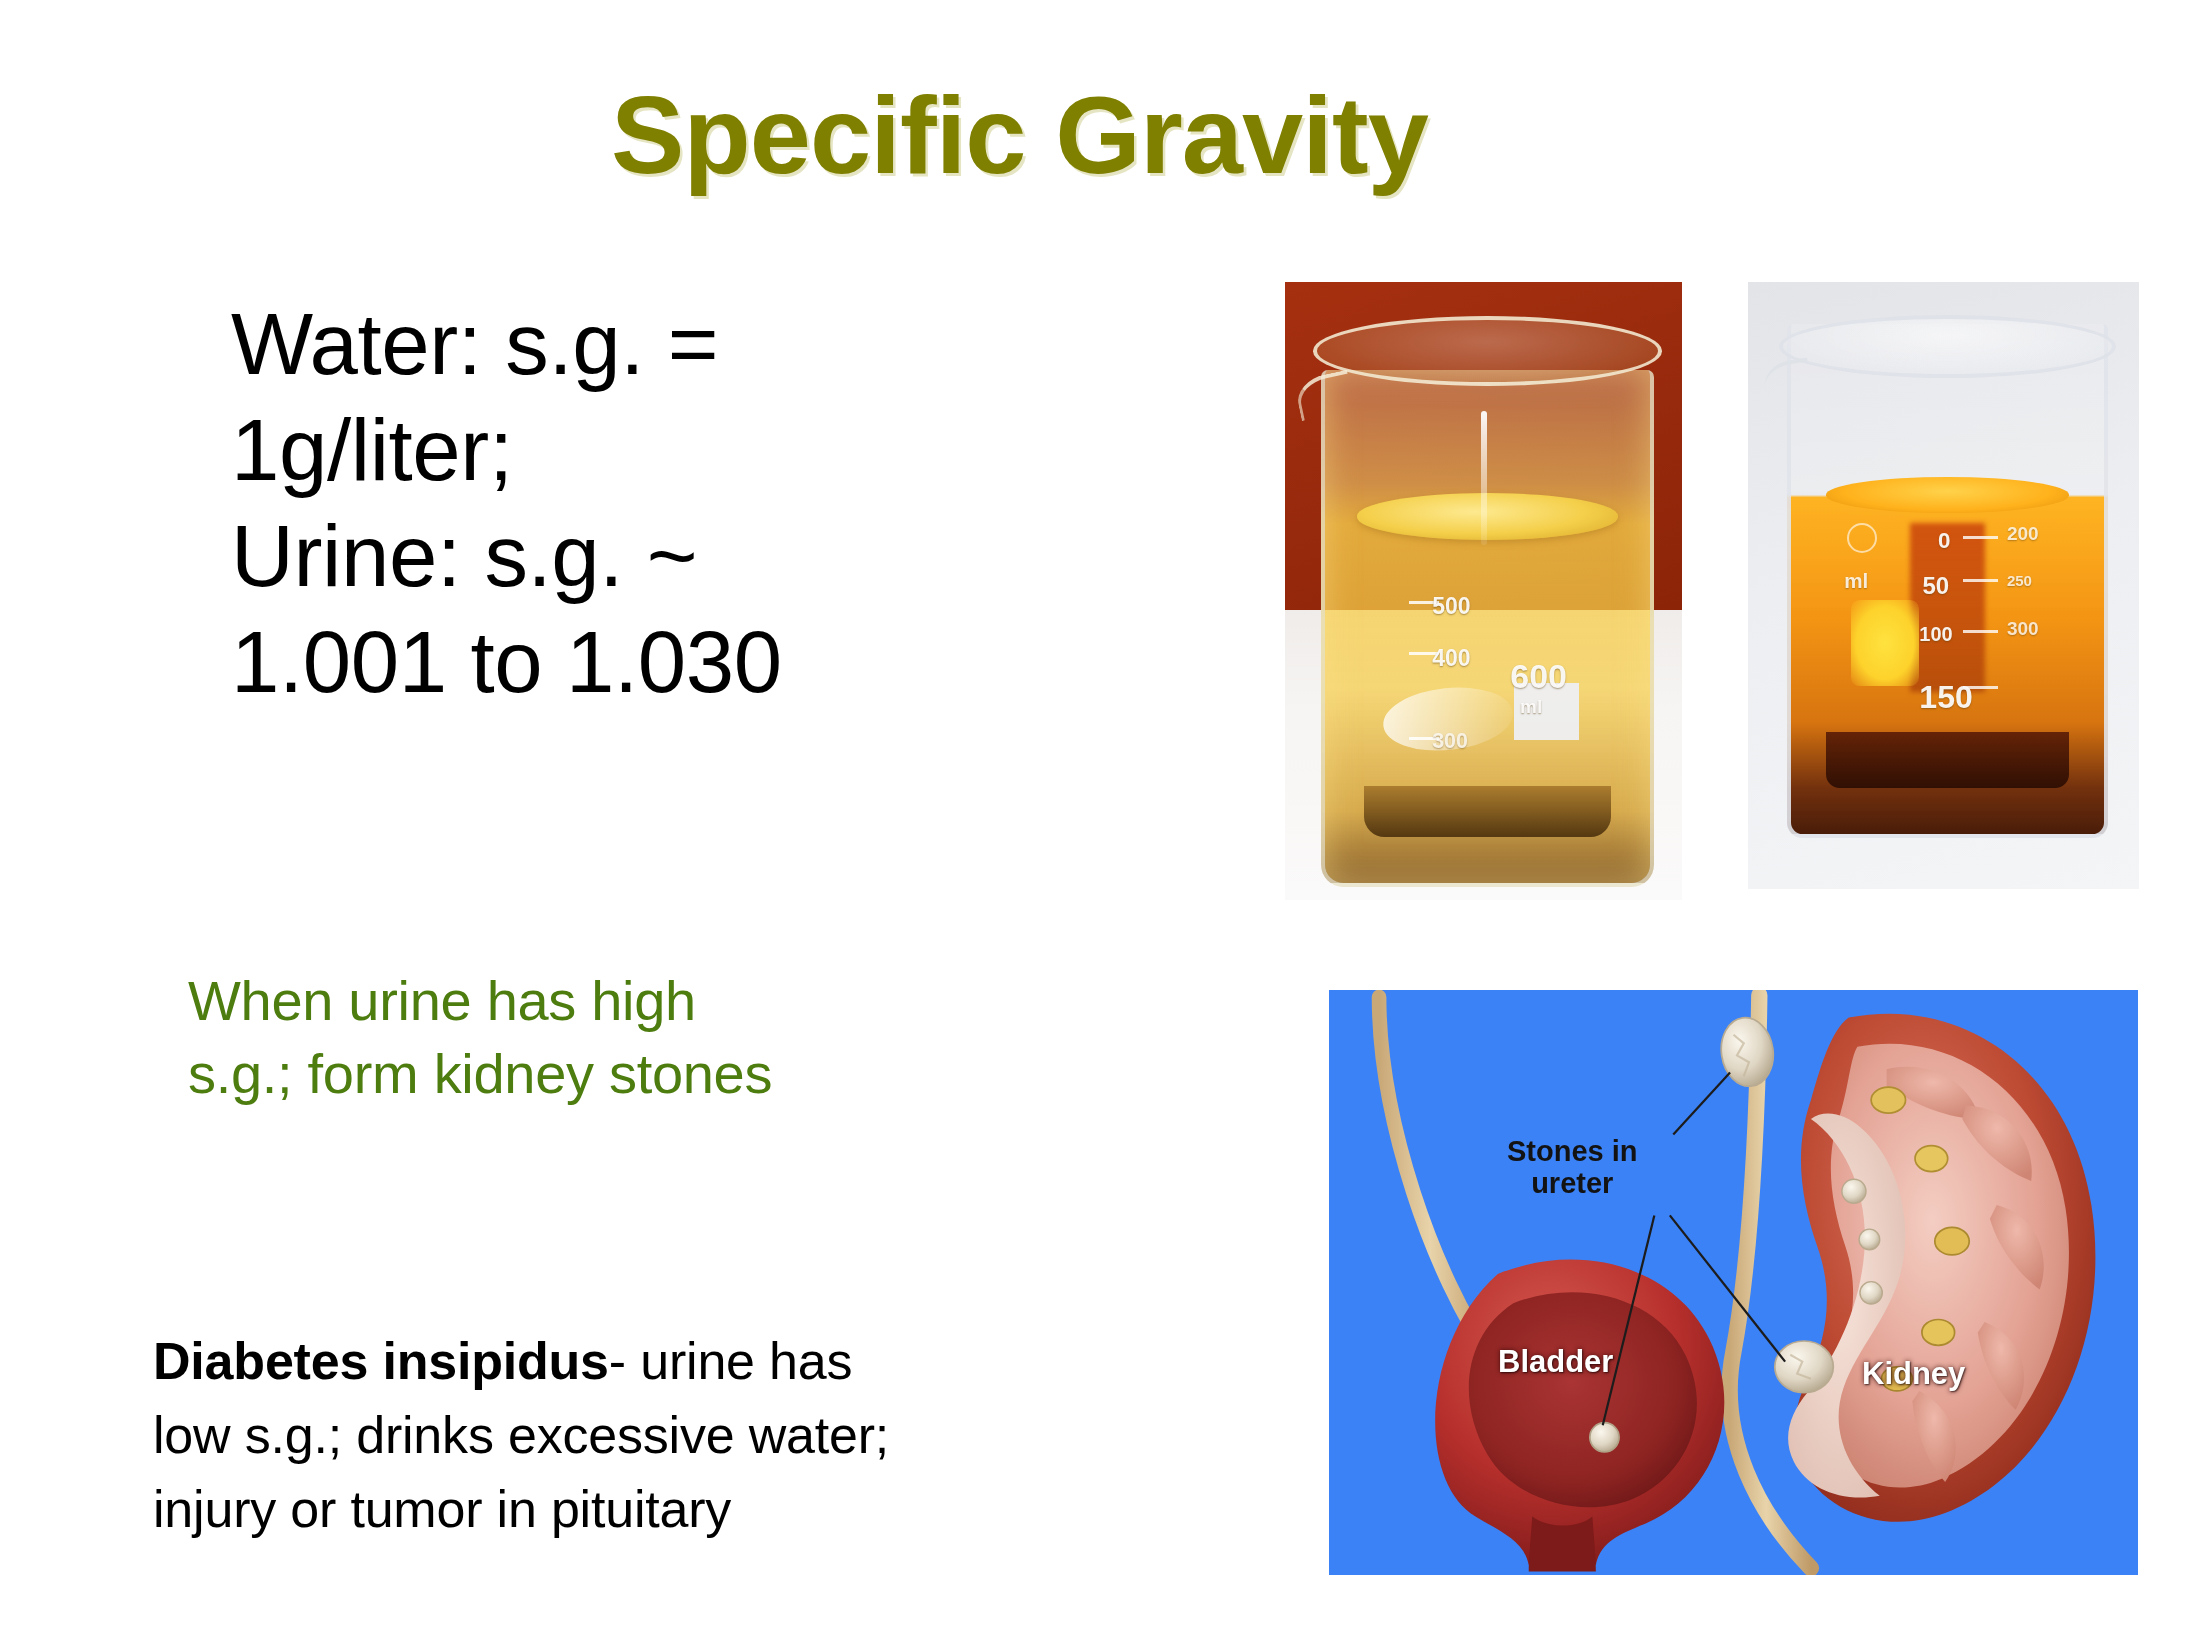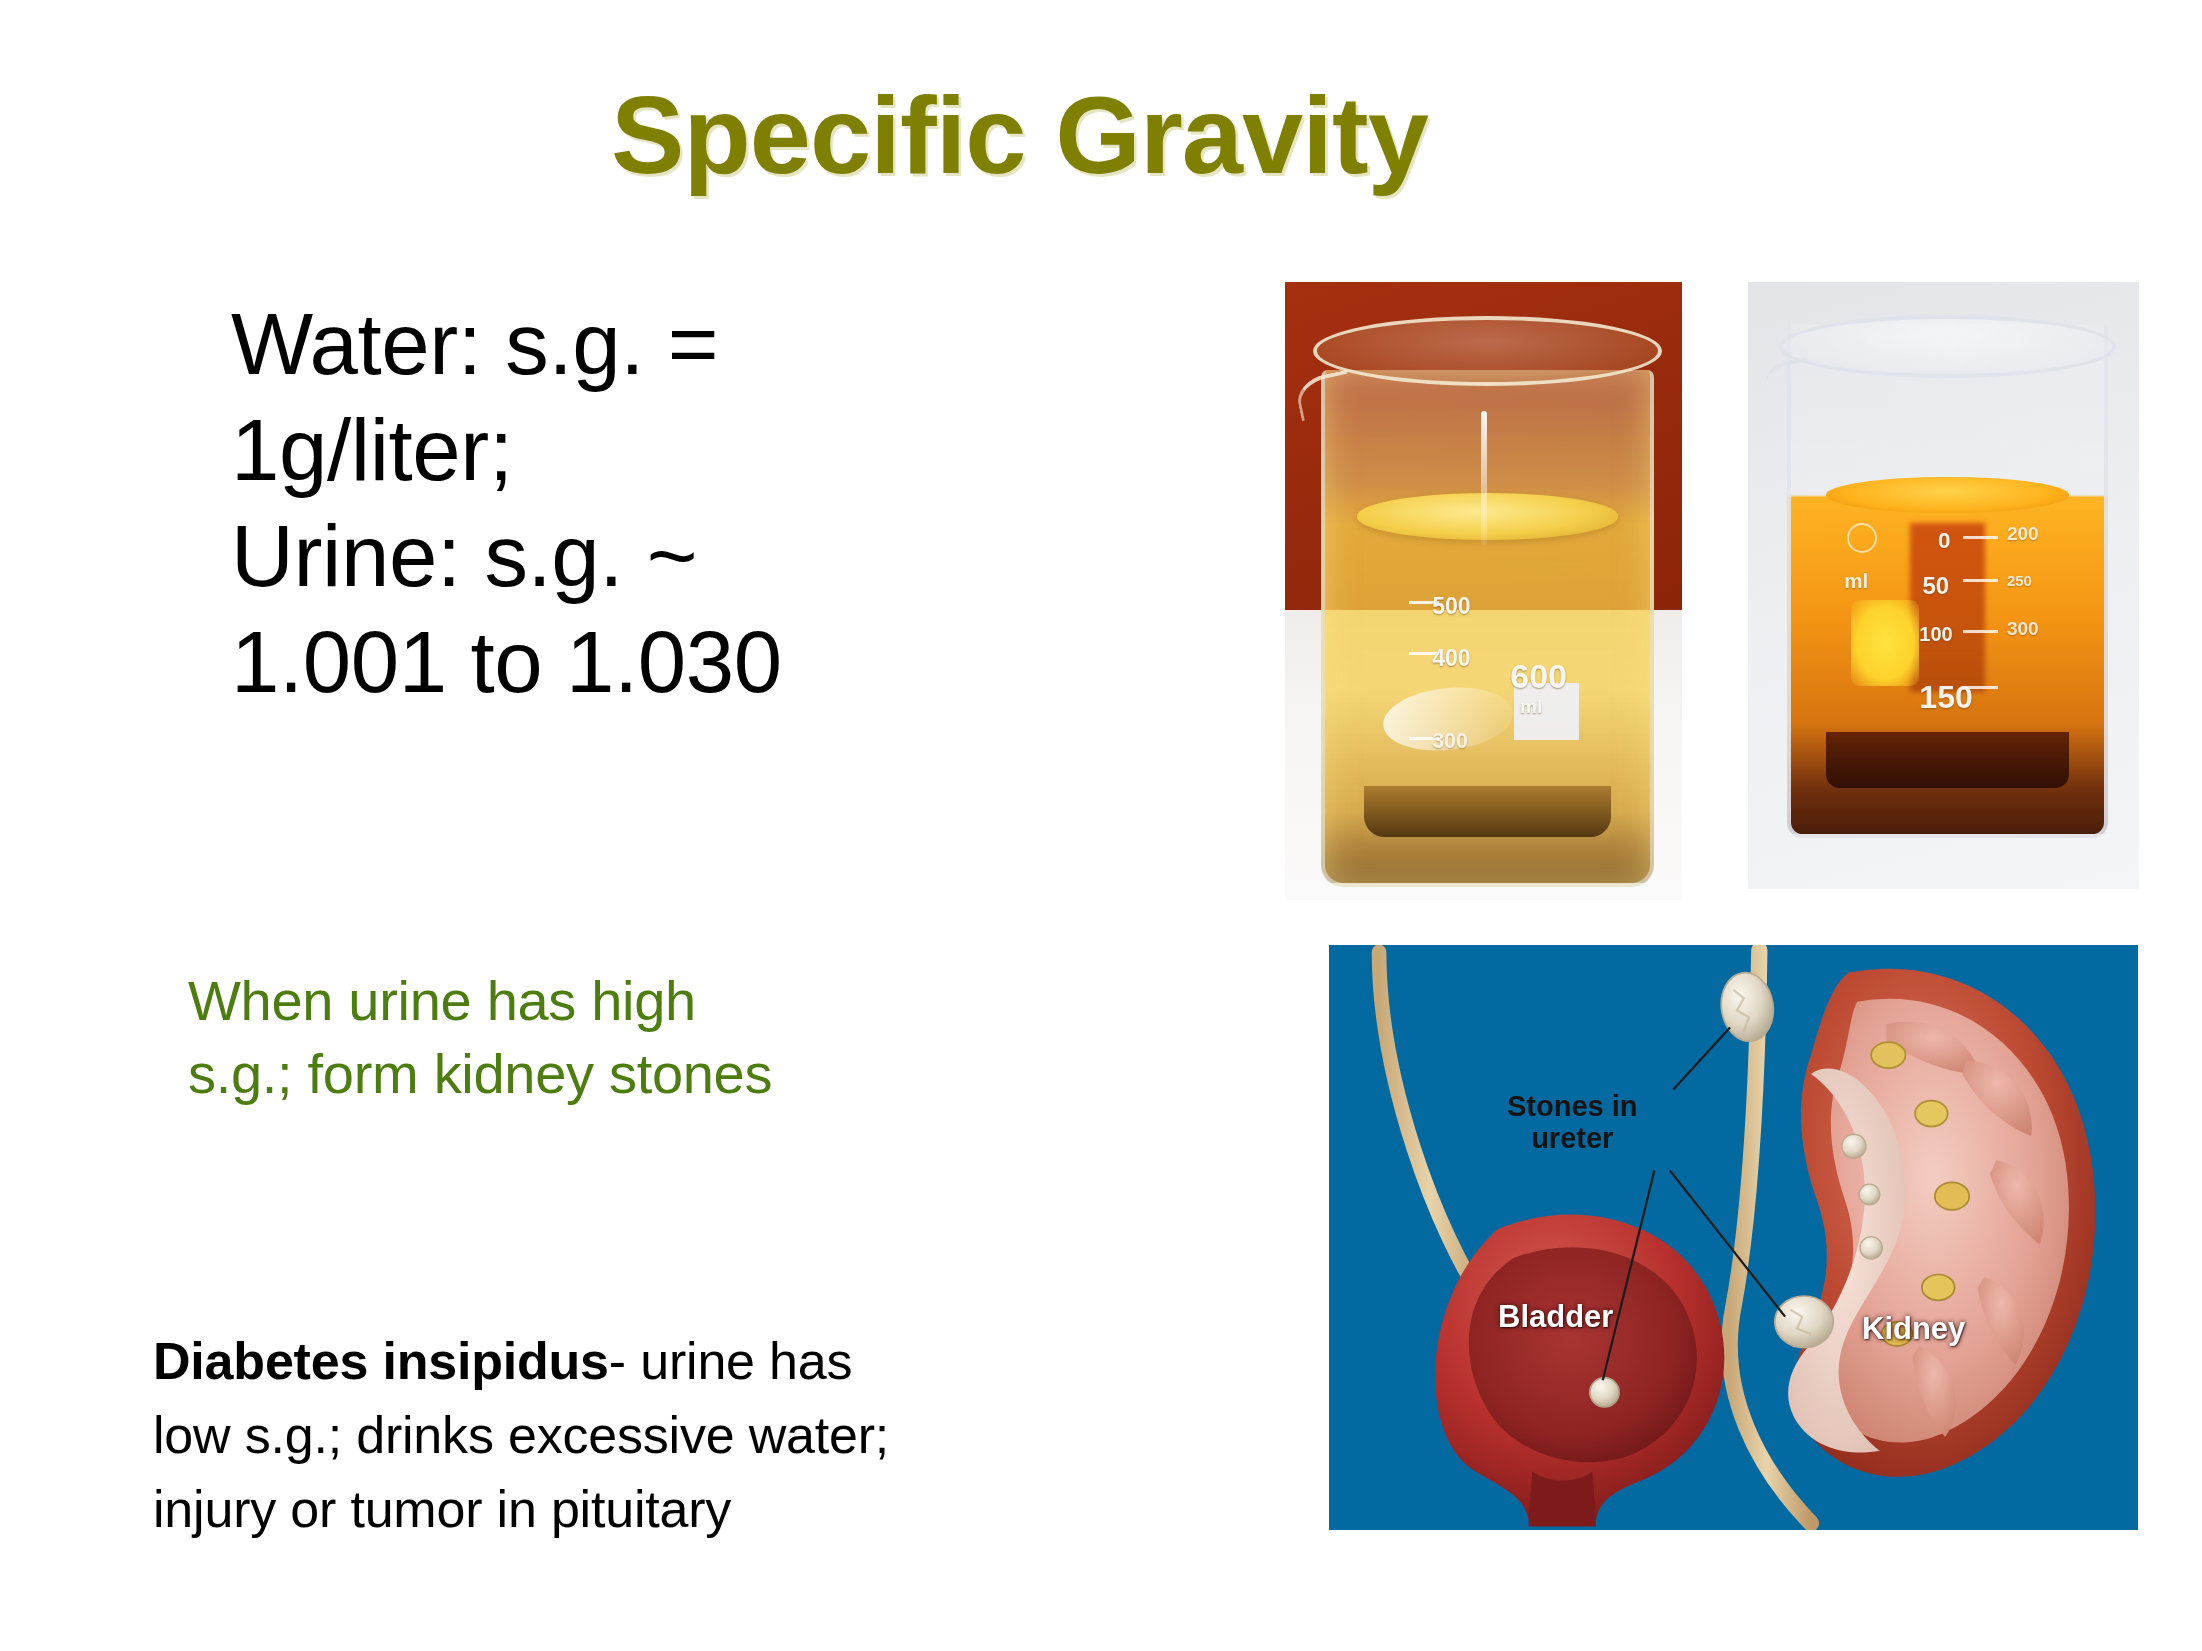--- a/index.html
+++ b/index.html
@@ -231,24 +231,24 @@
     border: 2.6px solid rgba(255,255,255,0.6); border-radius: 50%;
   }
   #photo-beaker-dark .tick {
     position: absolute; left: 55%; width: 11%; height: 2.6px;
     background: rgba(255,255,255,0.8);
   }
 
   
   #photo-anatomy {
     left: 1329px;
-    top: 945px;
+    top: 990px;
     width: 809px;
     height: 585px;
-    background: #0369a1;
+    background: #3b82f6;
   }
   #photo-anatomy svg { display: block; width: 100%; height: 100%; }
 
   .anno {
     position: absolute;
     font-family: "Liberation Sans", sans-serif;
     font-weight: bold;
     white-space: nowrap;
   }
   #lbl-stones {

